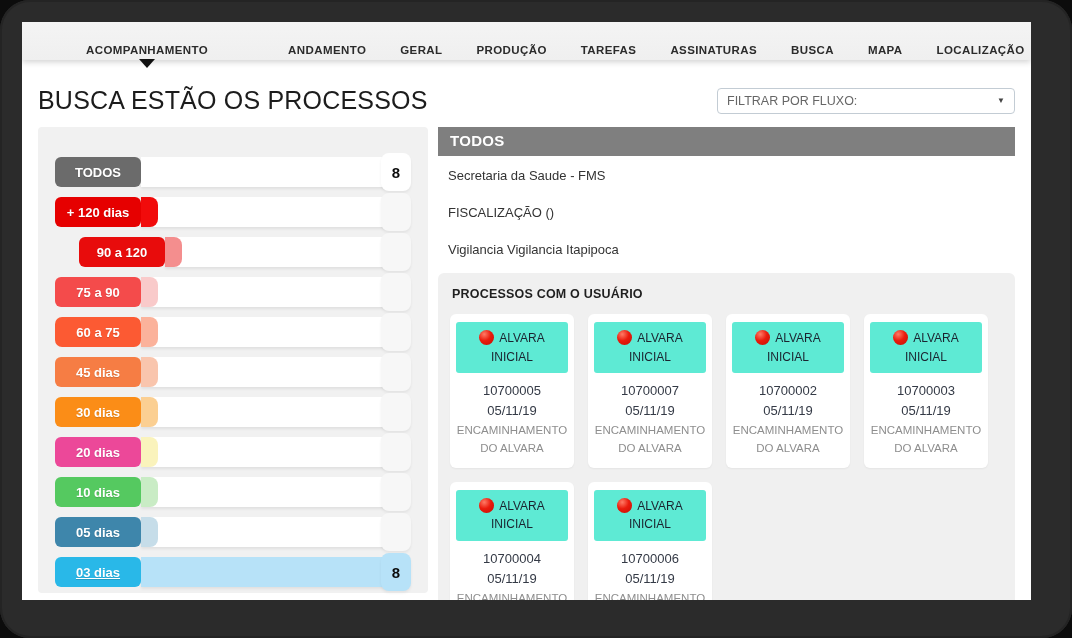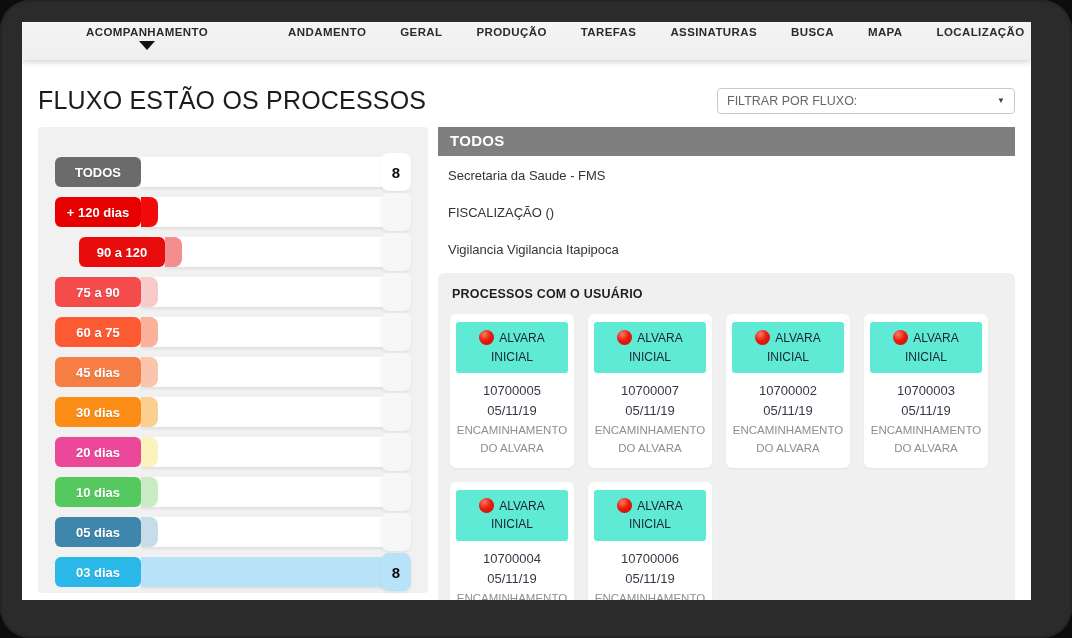--- a/index.html
+++ b/index.html
@@ -9,21 +9,21 @@
     background:#2b2b2b; border-radius:30px; overflow:hidden;
     box-shadow:inset 0 0 0 2px #242424;
   }
   .page {
     position:absolute; left:22px; top:22px; width:1009px; height:578px;
     background:#ffffff; overflow:hidden;
   }
   
   .navbar {
     height:38px; background:linear-gradient(#f4f4f4,#efefef);
-    display:flex; align-items:flex-start; padding-left:62px;
+    display:flex; align-items:flex-end; padding-left:62px;
     box-shadow:0 2px 6px rgba(0,0,0,.18); position:relative; z-index:5;
   }
   .nav-item {
     position:relative; font-size:11.5px; font-weight:700; color:#2b2b2b;
     letter-spacing:.4px; margin-right:30px; cursor:pointer; white-space:nowrap;
     padding:4px 2px;
   }
   .nav-item.active { margin-right:76px; }
   .caret-down {
     position:absolute; left:50%; transform:translateX(-50%); top:19px;
@@ -130,21 +130,21 @@
           <span>MAPA</span>
         </div>
         <div class="nav-item">
           <span>LOCALIZAÇÃO</span>
         </div>
       </div>
 
     <div class="page-body">
 
       <div class="header-row">
-        <div class="page-title">FLUXO ESTÃO OS PROCESSOS</div>
+        <div class="page-title">BUSCA ESTÃO OS PROCESSOS</div>
         <div class="flow-select">
           <span>FILTRAR POR FLUXO:</span>
           <span class="sel-caret">▼</span>
         </div>
       </div>
 
       <div class="columns">
 
         <div class="left-panel">
           <div class="bars">
@@ -233,21 +233,21 @@
               <div class="bar-row">
                 <div class="bar-label" style="background: rgb(62, 134, 171);">05 dias</div>
                 <div class="bar-track">
                   <div class="bar-fill" style="background: rgb(198, 221, 233); width: 17px;"></div>
                   <div class="bar-cap" style="background: rgb(247, 247, 247);">
                     <span></span>
                   </div>
                 </div>
               </div>
               <div class="bar-row">
-                <div class="bar-label" style="background: rgb(41, 184, 232);">03 dias</div>
+                <div class="bar-label" style="background: rgb(41, 184, 232); text-decoration: underline;">03 dias</div>
                 <div class="bar-track">
                   <div class="bar-fill" style="background: rgb(183, 226, 248); width: 100%;"></div>
                   <div class="bar-cap" style="background: rgb(183, 226, 248);">
                     <span>8</span>
                   </div>
                 </div>
               </div>
             </div>
         </div>
 

